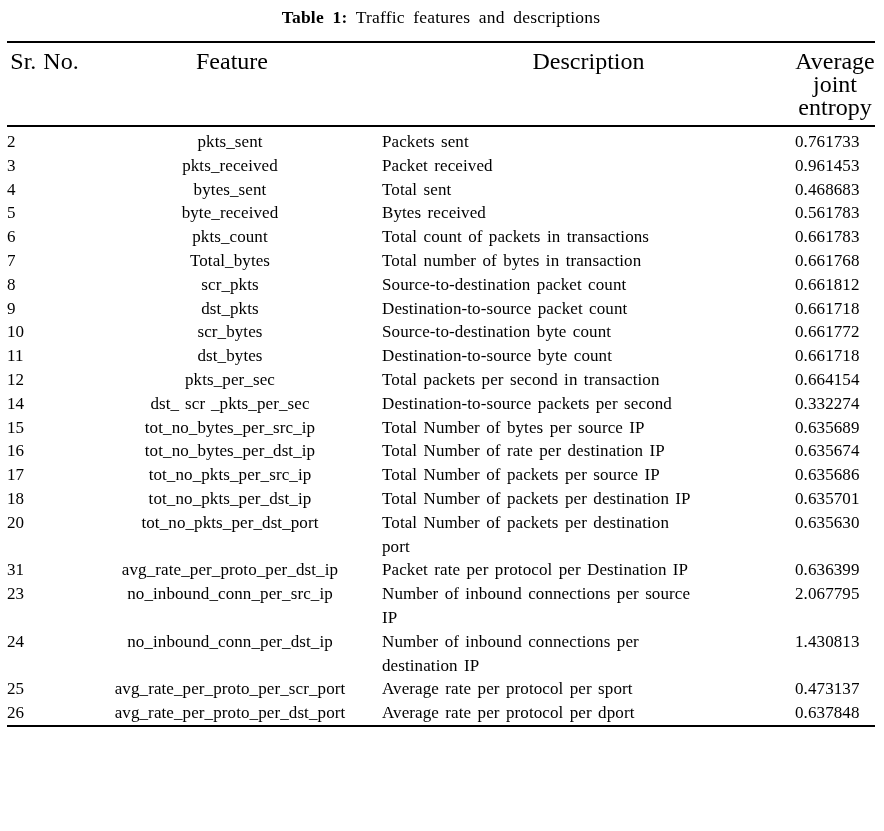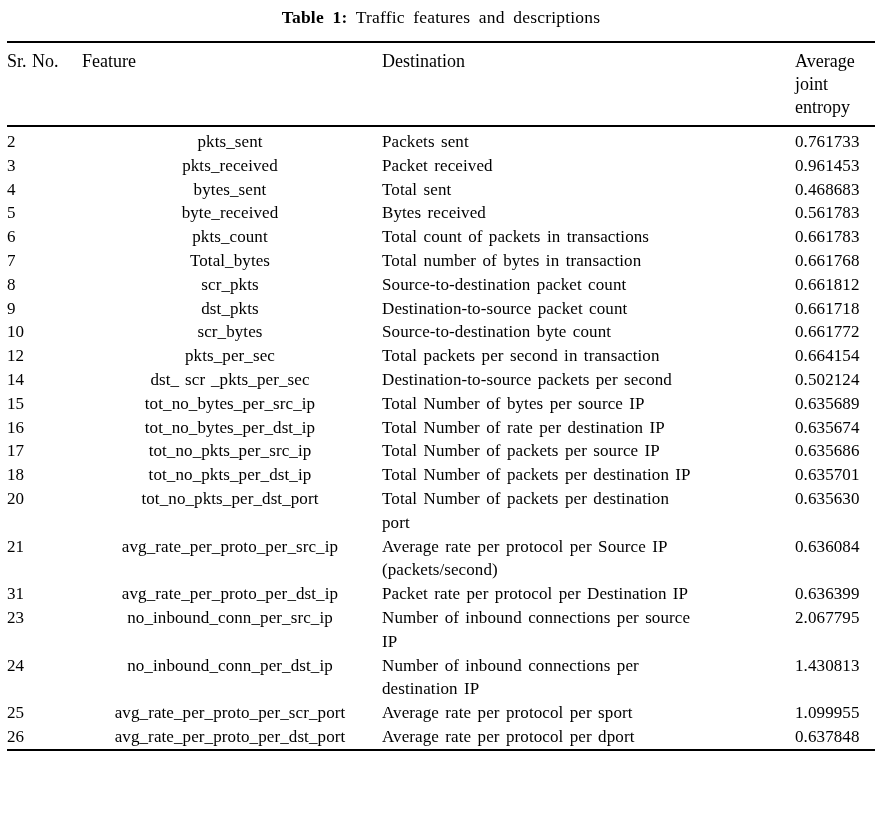--- a/index.html
+++ b/index.html
@@ -40,23 +40,23 @@
   col.c-sr      { width: 75px; }
   col.c-feature { width: 300px; }
   col.c-desc    { width: 413px; }
   col.c-entropy { width: 80px; }
   thead tr {
     border-top: 2px solid #000;
     border-bottom: 2px solid #000;
   }
   th {
     font-weight: normal;
-    text-align: left;
+    text-align: center;
     vertical-align: top;
-    font-size: 18px;
+    font-size: 24px;
     line-height: 23px;
     padding: 7px 0 6px 0;
     word-spacing: 1px;
   }
   td {
     vertical-align: top;
     padding: 0;
     line-height: 23.8px;
     word-spacing: 1.5px;
     letter-spacing: 0.1px;
@@ -89,21 +89,21 @@
     <colgroup>
       <col class="c-sr">
       <col class="c-feature">
       <col class="c-desc">
       <col class="c-entropy">
     </colgroup>
     <thead>
       <tr>
         <th>Sr. No.</th>
         <th>Feature</th>
-        <th>Destination</th>
+        <th>Description</th>
         <th>Average joint entropy</th>
       </tr>
     </thead>
     <tbody id="table-body">
   <tr>
     <td class="col-sr">2</td>
     <td class="col-feature">pkts_sent</td>
     <td class="col-desc">Packets sent</td>
     <td class="col-entropy">0.761733</td>
   </tr>
@@ -157,34 +157,40 @@
     <td class="col-entropy">0.661718</td>
   </tr>
 
   <tr>
     <td class="col-sr">10</td>
     <td class="col-feature">scr_bytes</td>
     <td class="col-desc">Source-to-destination byte count</td>
     <td class="col-entropy">0.661772</td>
   </tr>
 
+  <tr>
+    <td class="col-sr">11</td>
+    <td class="col-feature">dst_bytes</td>
+    <td class="col-desc">Destination-to-source byte count</td>
+    <td class="col-entropy">0.661718</td>
+  </tr>
 
   <tr>
     <td class="col-sr">12</td>
     <td class="col-feature">pkts_per_sec</td>
     <td class="col-desc">Total packets per second in transaction</td>
     <td class="col-entropy">0.664154</td>
   </tr>
 
 
   <tr>
     <td class="col-sr">14</td>
     <td class="col-feature">dst_ scr _pkts_per_sec</td>
     <td class="col-desc">Destination-to-source packets per second</td>
-    <td class="col-entropy">0.502124</td>
+    <td class="col-entropy">0.332274</td>
   </tr>
 
   <tr>
     <td class="col-sr">15</td>
     <td class="col-feature">tot_no_bytes_per_src_ip</td>
     <td class="col-desc">Total Number of bytes per source IP</td>
     <td class="col-entropy">0.635689</td>
   </tr>
 
   <tr>
@@ -210,27 +216,20 @@
 
 
   <tr>
     <td class="col-sr">20</td>
     <td class="col-feature">tot_no_pkts_per_dst_port</td>
     <td class="col-desc">Total Number of packets per destination
 port</td>
     <td class="col-entropy">0.635630</td>
   </tr>
 
-  <tr>
-    <td class="col-sr">21</td>
-    <td class="col-feature">avg_rate_per_proto_per_src_ip</td>
-    <td class="col-desc">Average rate per protocol per Source IP
-(packets/second)</td>
-    <td class="col-entropy">0.636084</td>
-  </tr>
 
   <tr>
     <td class="col-sr">31</td>
     <td class="col-feature">avg_rate_per_proto_per_dst_ip</td>
     <td class="col-desc">Packet rate per protocol per Destination IP</td>
     <td class="col-entropy">0.636399</td>
   </tr>
 
   <tr>
     <td class="col-sr">23</td>
@@ -245,21 +244,21 @@
     <td class="col-feature">no_inbound_conn_per_dst_ip</td>
     <td class="col-desc">Number of inbound connections per
 destination IP</td>
     <td class="col-entropy">1.430813</td>
   </tr>
 
   <tr>
     <td class="col-sr">25</td>
     <td class="col-feature">avg_rate_per_proto_per_scr_port</td>
     <td class="col-desc">Average rate per protocol per sport</td>
-    <td class="col-entropy">1.099955</td>
+    <td class="col-entropy">0.473137</td>
   </tr>
 
   <tr>
     <td class="col-sr">26</td>
     <td class="col-feature">avg_rate_per_proto_per_dst_port</td>
     <td class="col-desc">Average rate per protocol per dport</td>
     <td class="col-entropy">0.637848</td>
   </tr>
 </tbody>
   </table>

